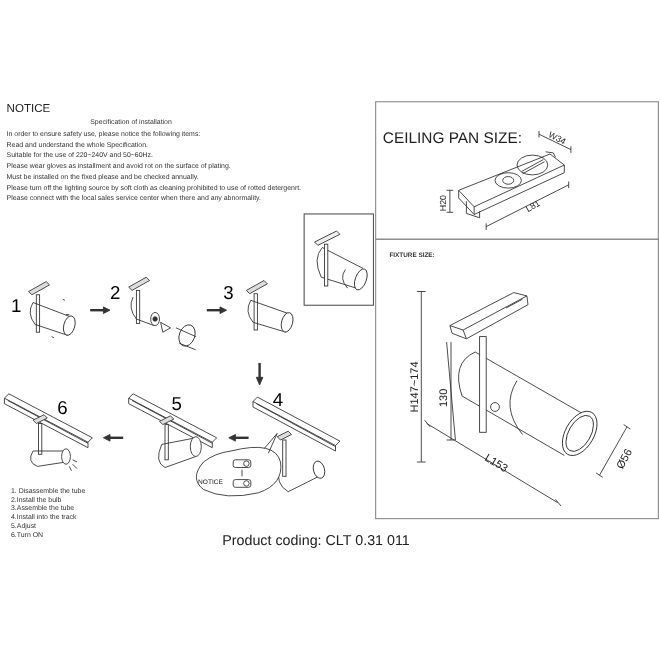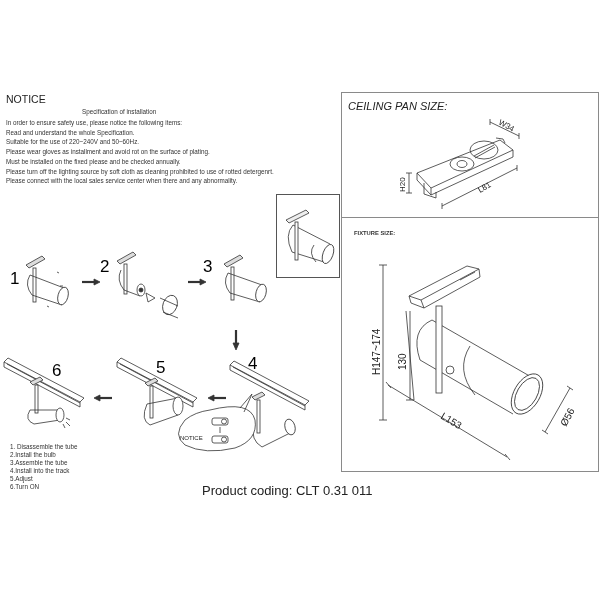--- a/index.html
+++ b/index.html
@@ -4,21 +4,21 @@
 <style>
   html,body{margin:0;padding:0;background:#fff;}
   body{width:600px;height:600px;position:relative;overflow:hidden;font-family:"Liberation Sans",sans-serif;color:#222;}
   .abs{position:absolute;}
   .lang{left:6px;top:93px;font-size:10.5px;color:#222;}
   .spec-title{left:82px;top:108px;font-size:6.3px;color:#333;}
   .spec-lines{left:6px;top:118px;font-size:6.3px;line-height:9.7px;color:#333;margin:0;padding:0;list-style:none;}
   .panel{border:1px solid #8a8a8a;box-sizing:border-box;}
   .pan-box{left:341px;top:92px;width:258px;height:126px;}
   .fix-box{left:341px;top:217px;width:258px;height:255px;}
-  .pan-title{left:348px;top:100px;font-size:11px;color:#222;font-style:italic;}
+  .pan-title{left:348px;top:117px;font-size:14px;color:#222;}
   .fix-title{left:354px;top:230px;font-size:5.8px;color:#333;font-weight:bold;}
   .inset{left:276px;top:194px;width:64px;height:84px;border:1px solid #555;box-sizing:border-box;background:#fff;}
   .stepnum{font-size:17px;color:#111;}
   .steps{left:10px;top:443px;font-size:6.3px;line-height:8px;color:#333;margin:0;padding:0;list-style:none;}
   .coding{left:202px;top:483px;font-size:13px;color:#222;}
   svg{position:absolute;overflow:visible;}
   .dim{font-size:10px;fill:#222;font-family:"Liberation Sans",sans-serif;}
   .dimsm{font-size:8px;fill:#222;font-family:"Liberation Sans",sans-serif;}
   .notice{font-size:6px;fill:#222;font-family:"Liberation Sans",sans-serif;}
 </style>

